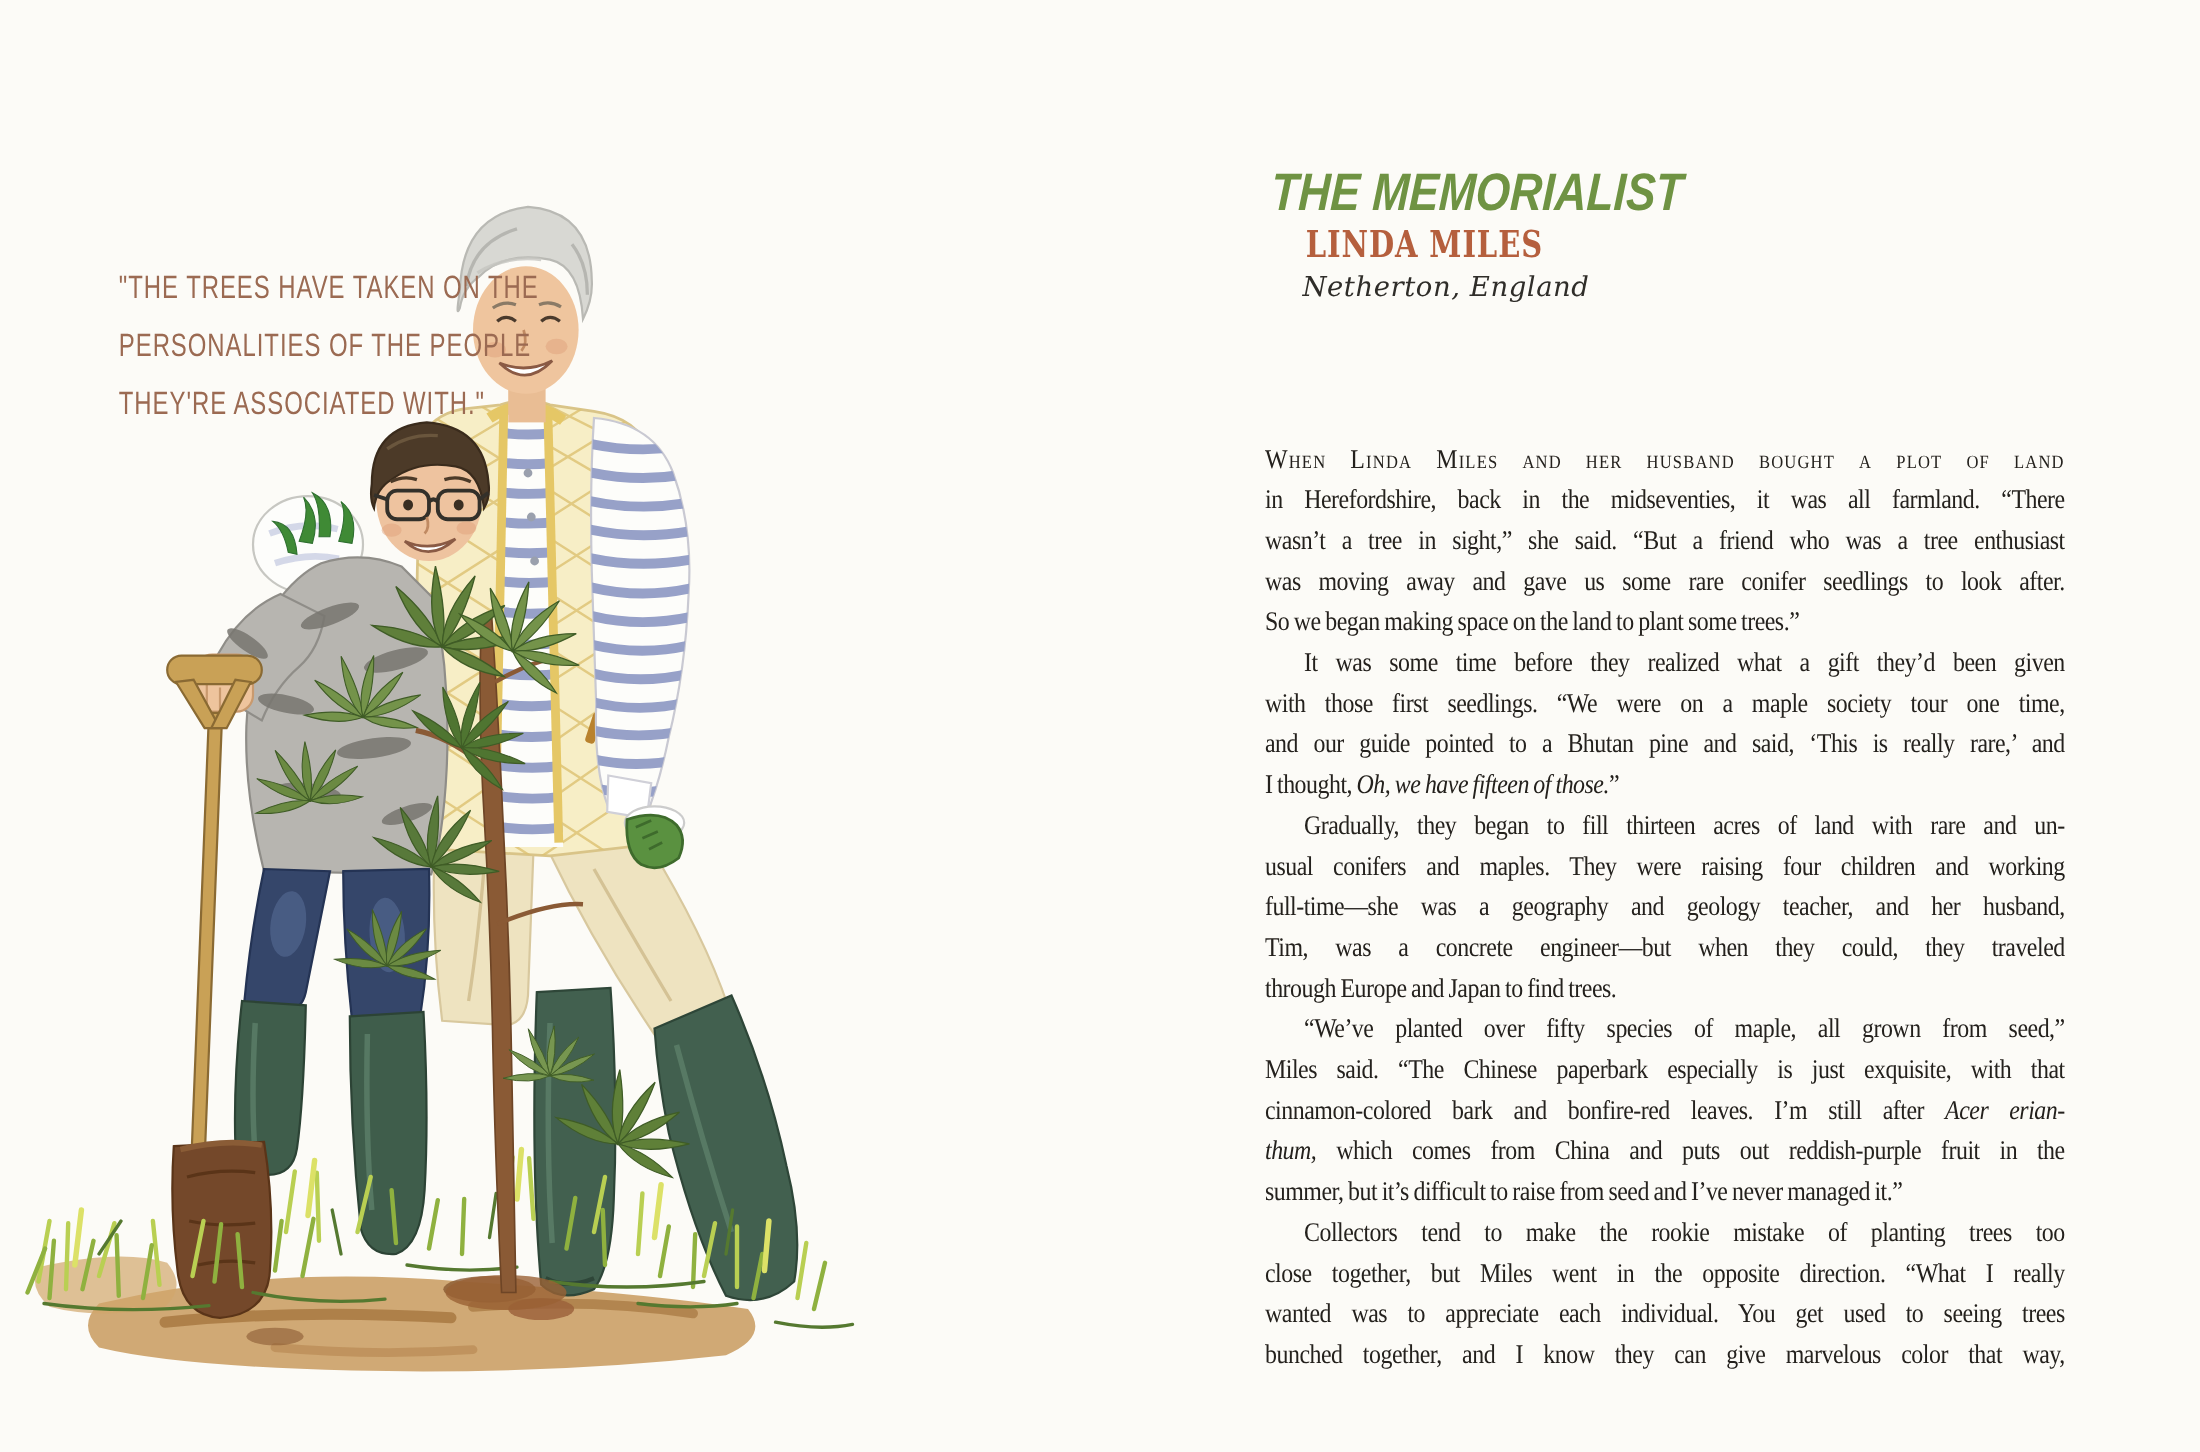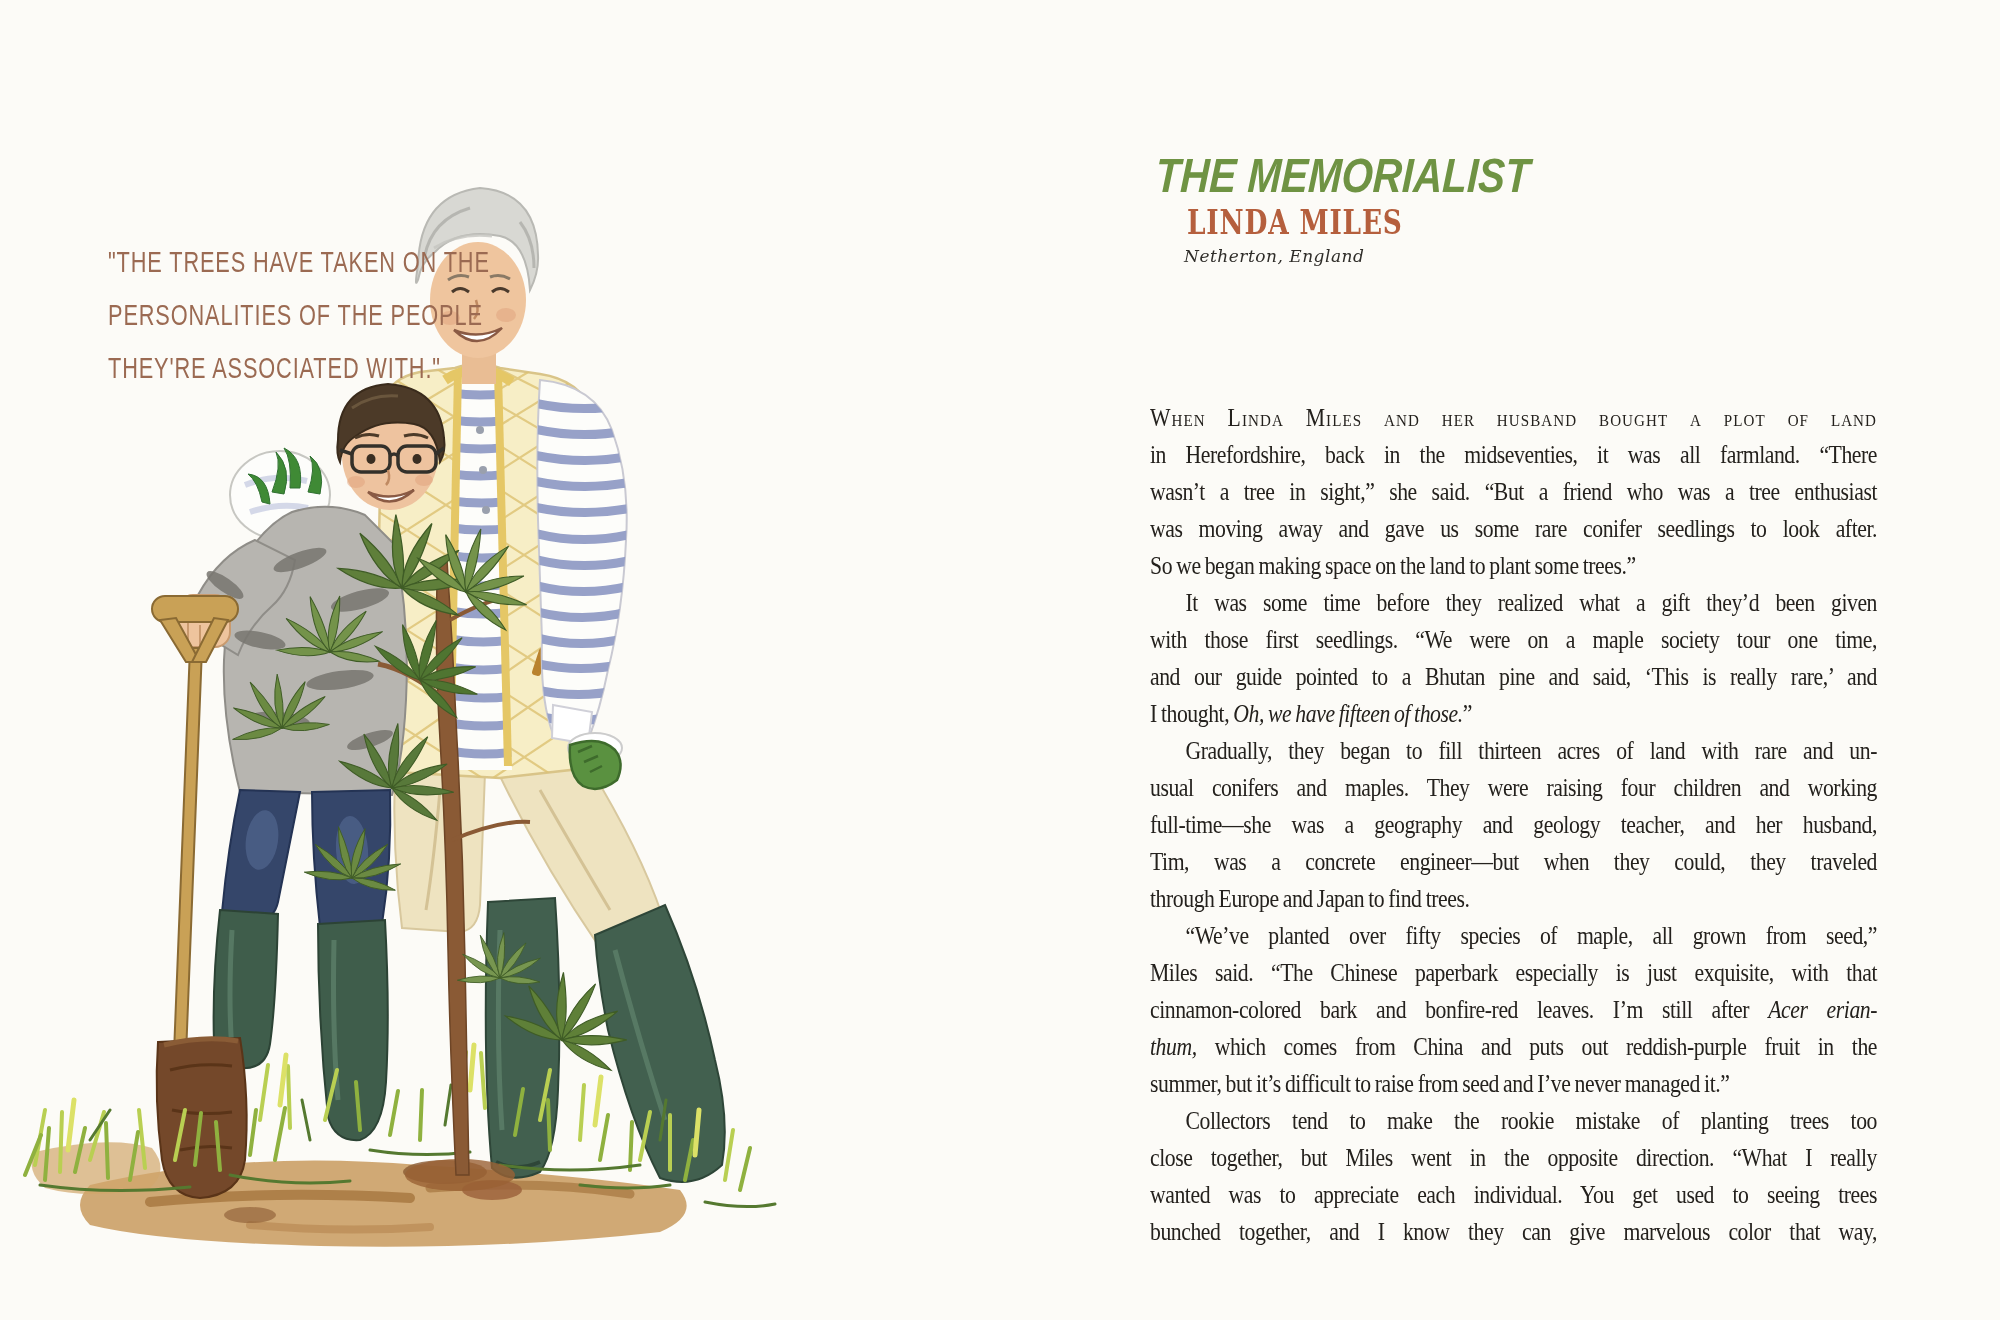--- a/index.html
+++ b/index.html
@@ -36,21 +36,21 @@
     position:absolute;left:1187px;top:202px;
     font-family:"DejaVu Serif", serif;
     font-weight:bold;font-size:33px;color:#b55f3d;
     letter-spacing:1px;
     transform:scale(.80,1.02);transform-origin:left top;
     white-space:nowrap;
   }
   .person-location{
     position:absolute;left:1184px;top:246px;
     font-family:"DejaVu Serif", serif;
-    font-style:italic;font-size:17px;color:#2f2d29;
+    font-style:italic;font-size:25px;color:#2f2d29;
     letter-spacing:.5px;white-space:nowrap;
   }
   .article{
     position:absolute;left:1150px;top:399px;width:820px;
     transform:scaleX(.8866);transform-origin:left top;
     font-size:24.5px;line-height:37px;color:#24211d;
     letter-spacing:-.5px;word-spacing:-1px;
   }
   .para{margin:0;}
   .line{

